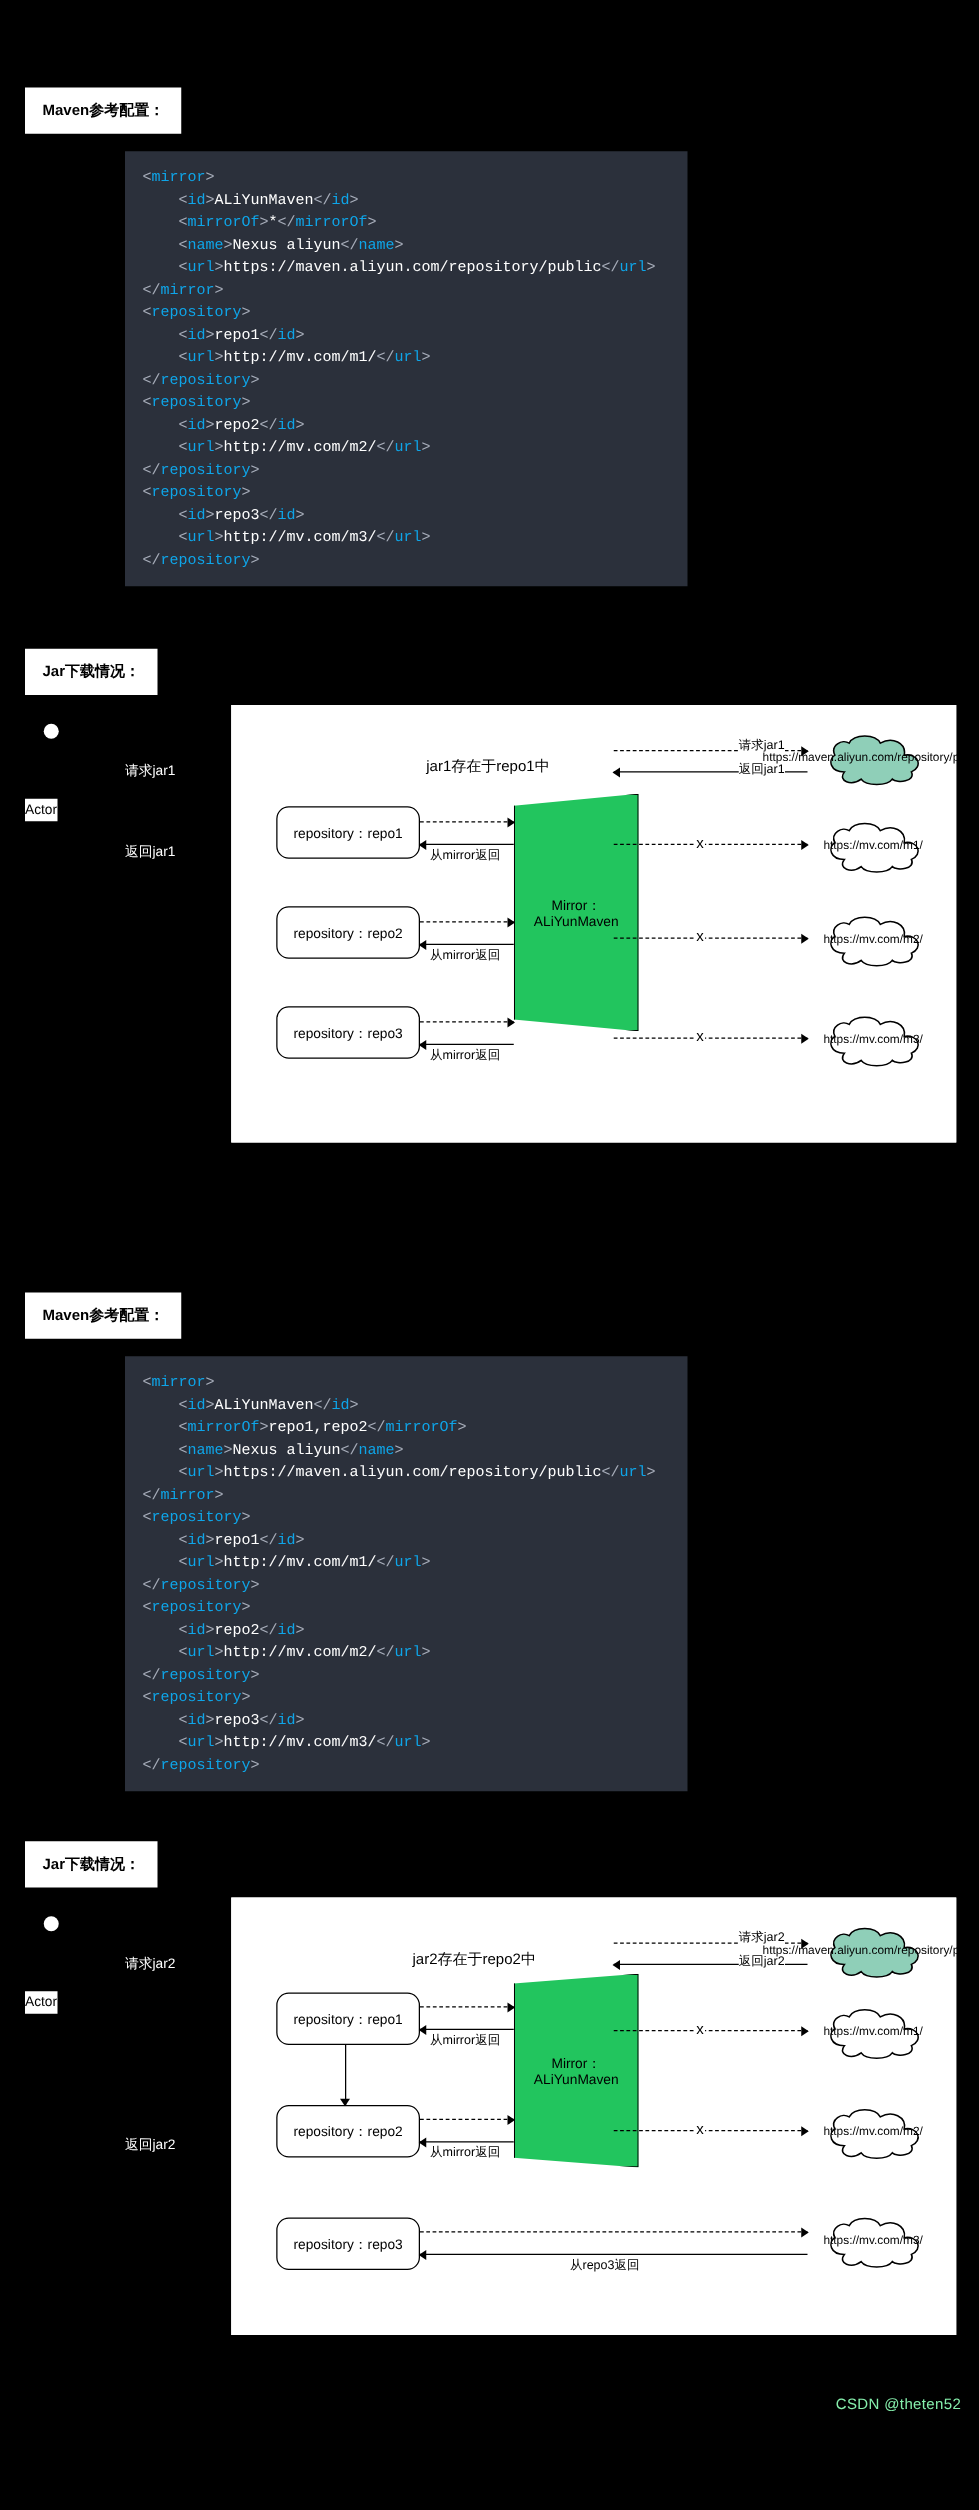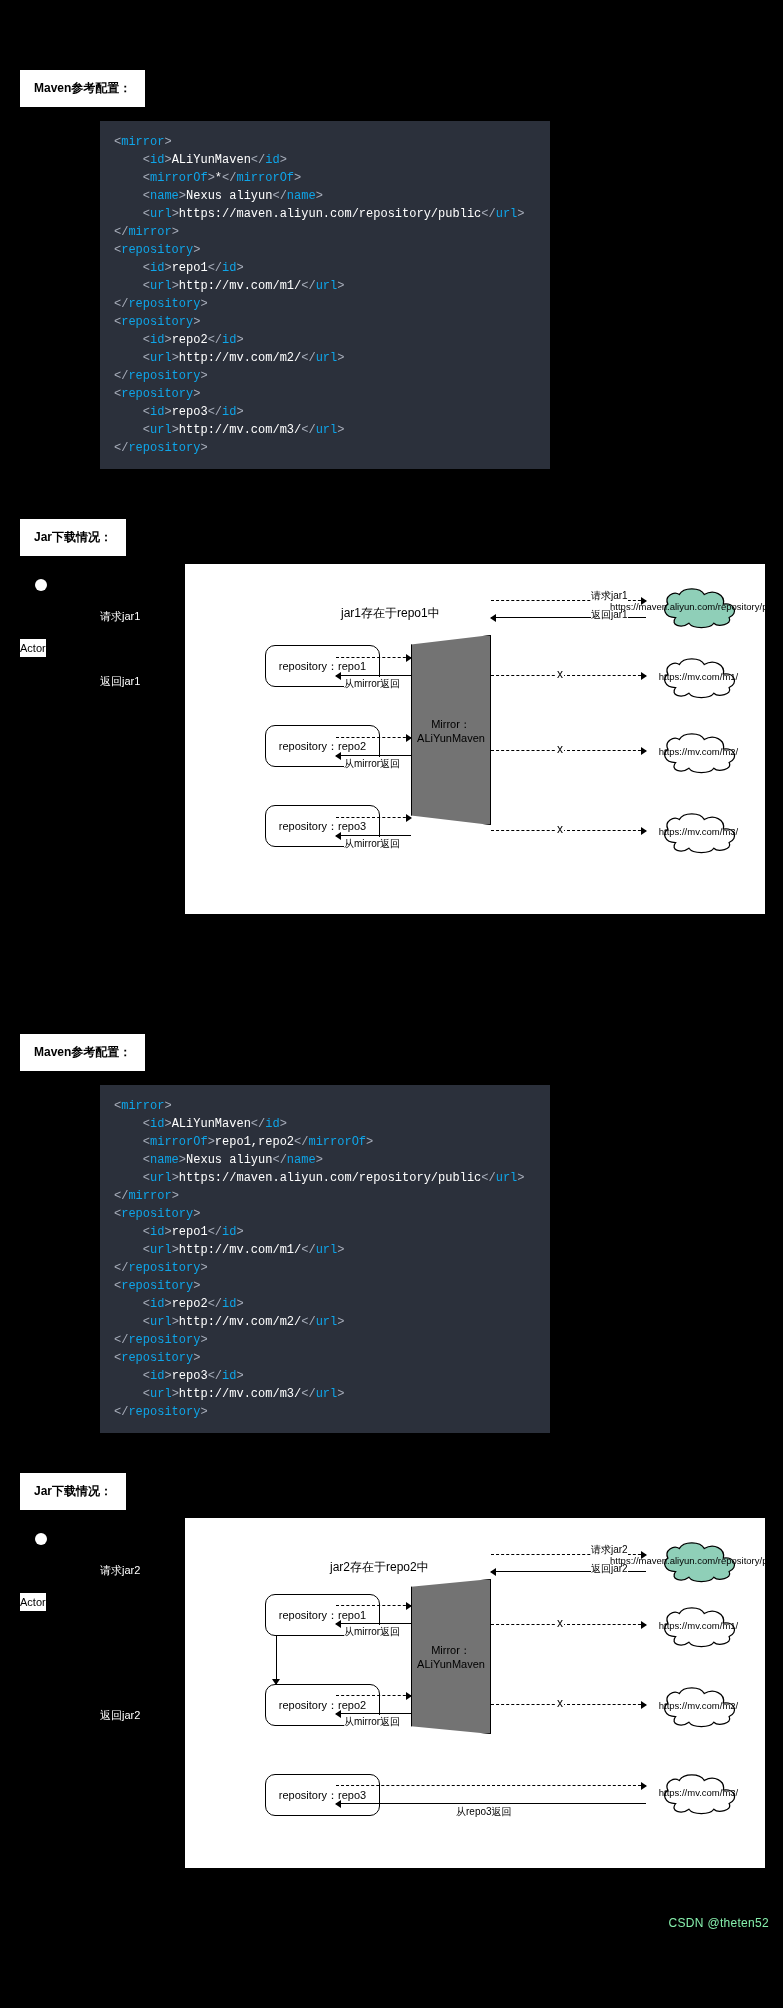--- a/index.html
+++ b/index.html
@@ -69,29 +69,28 @@
     border:1.5px solid #000;
     border-radius: 10px;
     color:#000;
     width:115px;
     height:42px;
     display:flex;
     align-items:center;
     justify-content:center;
     font-size:11px;
     background:#fff;
-    margin-left:44px;
   }
   .mirror-box {
     position:absolute;
     border:1.5px solid #000;
     color:#000;
-    width:80px;
+    width:100px;
     height:190px;
-    background:#737373;
+    background:#22c55e;
     font-size:11px;
     text-align:center;
     display:flex;
     flex-direction:column;
     justify-content:center;
     clip-path: polygon(0 5%, 100% 0, 100% 100%, 0 95%);
   }
   .cloud {
     position:absolute;
     width:105px;

